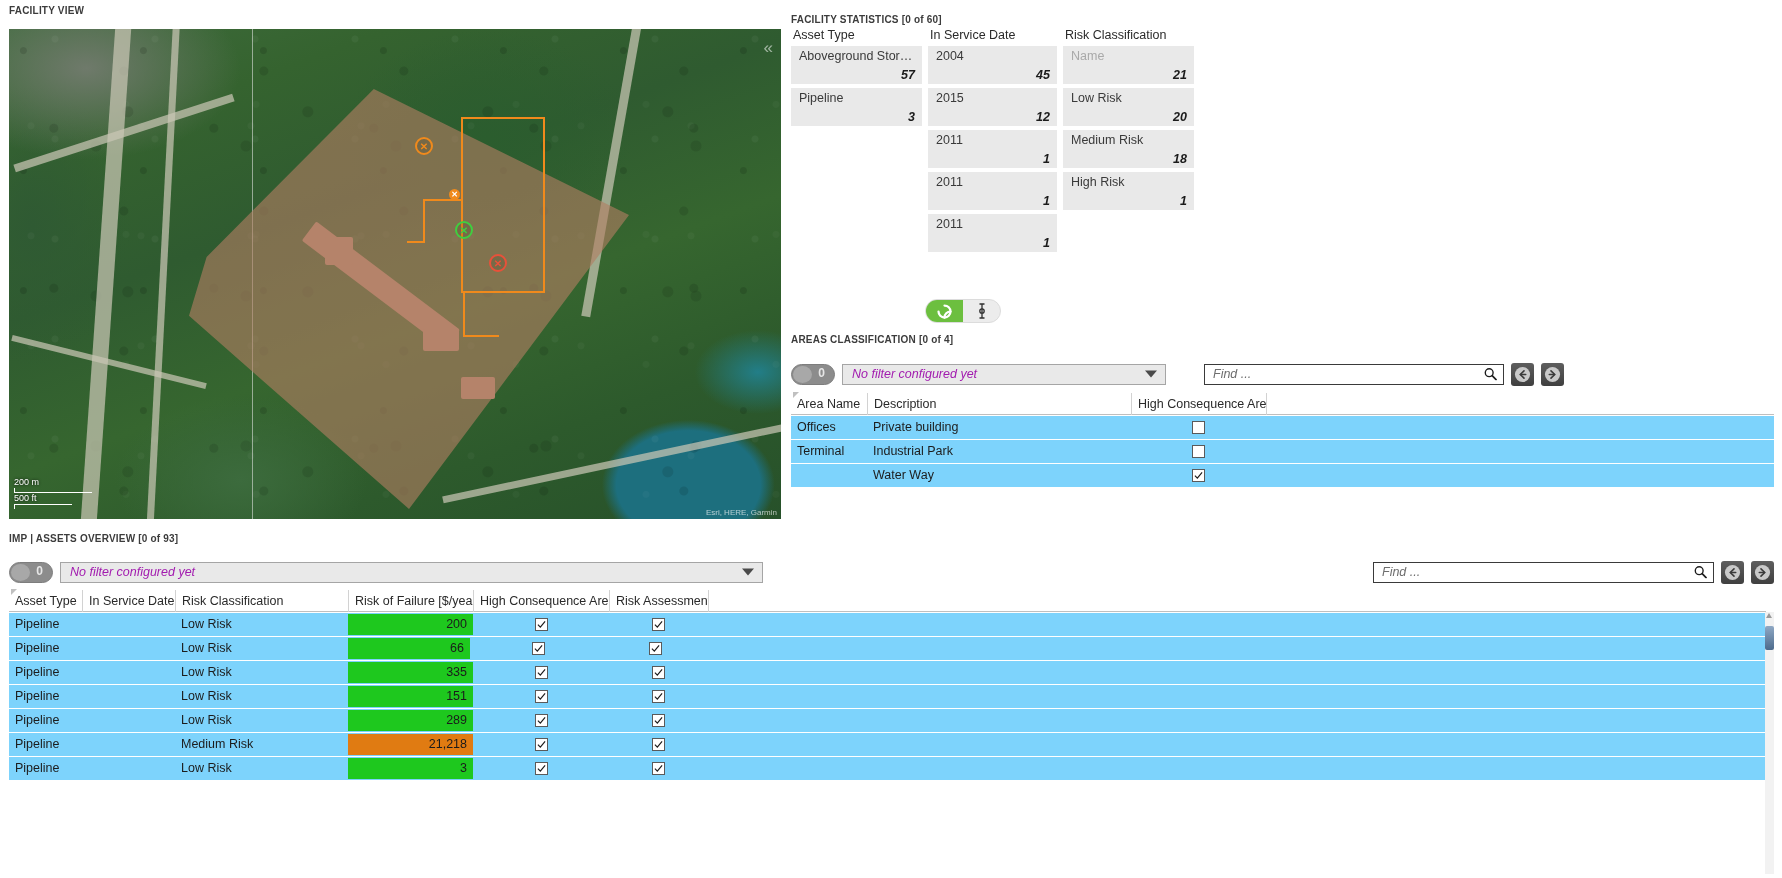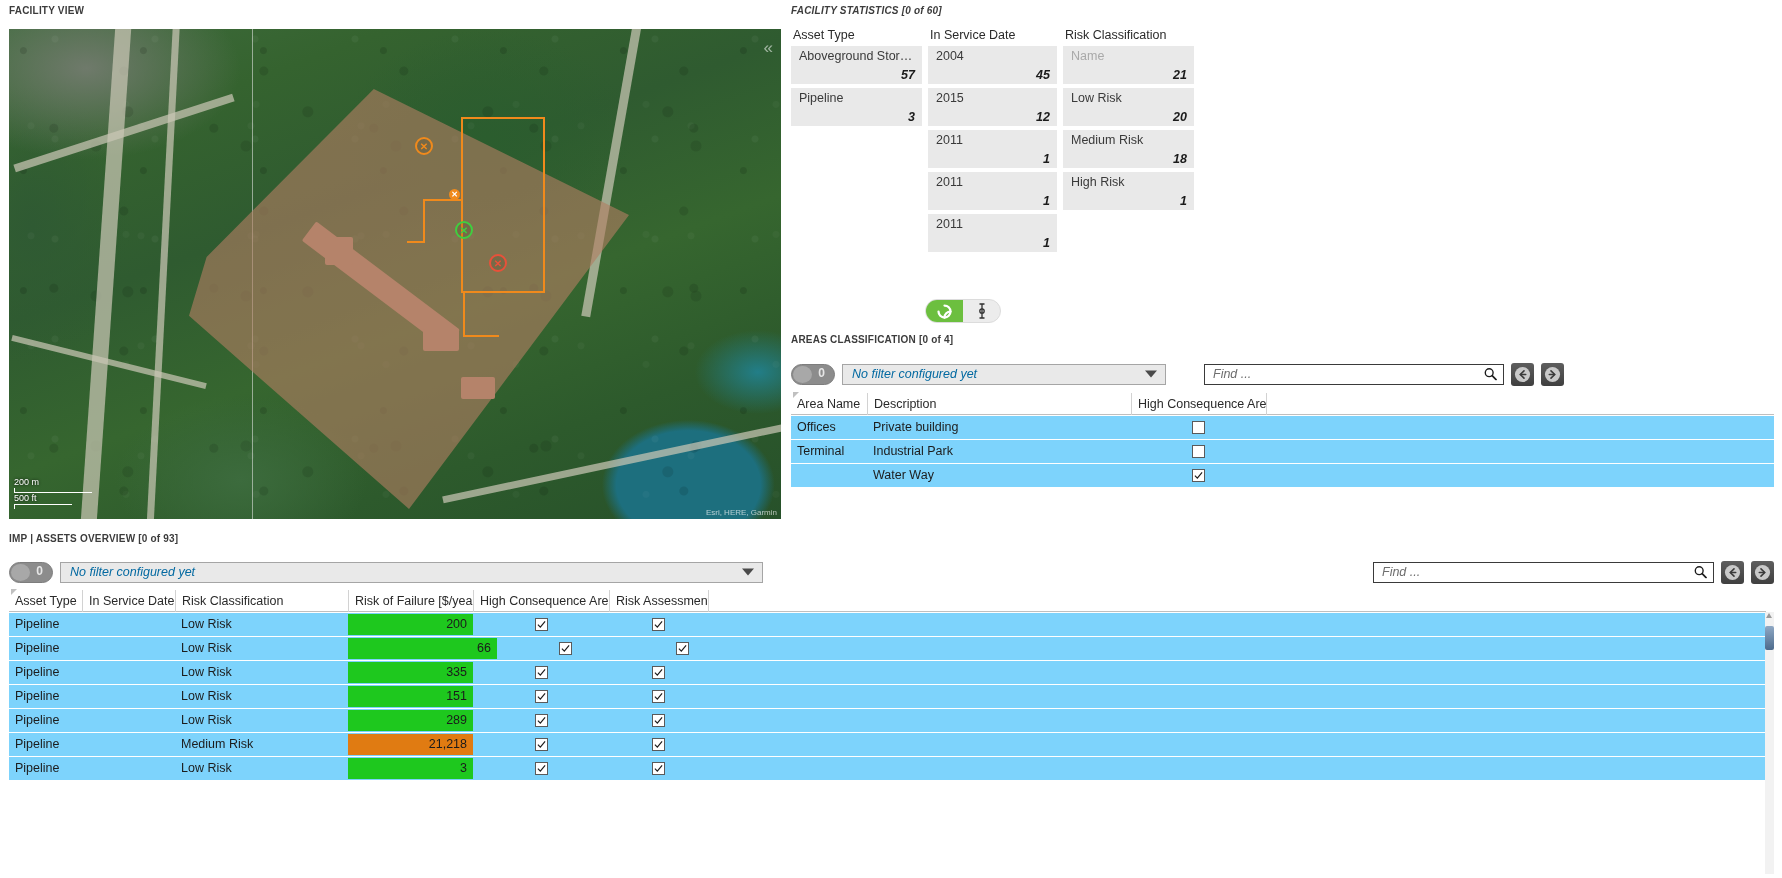--- a/index.html
+++ b/index.html
@@ -111,21 +111,21 @@
     text-shadow: 0 0 3px #000;
   }
   #map-scale .bar { border-left: 1px solid #fff; border-bottom: 1px solid #fff; width: 78px; height: 5px; }
   #map-scale .bar2 { border-left: 1px solid #fff; border-top: 1px solid #fff; width: 58px; height: 5px; }
   #map-attrib {
     position: absolute; right: 4px; bottom: 2px;
     color: rgba(255,255,255,.65); font-size: 8px;
   }
 
   
-  #facility-stats-title { position: absolute; left: 791px; top: 5px; font-style: italic; }
+  #facility-stats-title { position: absolute; left: 791px; top: 14px; }
   #stats-area { position: absolute; left: 791px; top: 28px; }
   .stat-cols { display: flex; gap: 6px; align-items: flex-start; }
   .stat-col { width: 129px; }
   .stat-col.wide { width: 131px; }
   .stat-col-head {
     font-size: 12.5px; color: #2a2a2a; padding: 0 0 4px 2px; white-space: nowrap;
   }
   .stat-card {
     background: #e9e9e9; height: 38px; margin-bottom: 4px;
     position: relative; padding: 3px 6px 0 8px;
@@ -164,21 +164,21 @@
   .pill-toggle .knob {
     position: absolute; left: 1px; top: 1px; width: 19px; height: 17px;
     border-radius: 50%; background: #a8a8a8;
   }
   .pill-toggle .zero {
     position: absolute; right: 9px; top: 1px; font-size: 12px; color: #e6e6e6; font-weight: 600;
   }
   .filter-select {
     height: 21px; background: #e9e9e9; border: 1px solid #a5a5a5;
     display: flex; align-items: center; padding: 0 0 0 9px; position: relative;
-    font-style: italic; color: #0369a1; font-size: 12.5px; cursor: pointer;
+    font-style: italic; color: #a21caf; font-size: 12.5px; cursor: pointer;
   }
   .filter-select .caret {
     position: absolute; right: 8px; top: 50%; transform: translateY(-50%);
     width: 0; height: 0; border-left: 6px solid transparent; border-right: 6px solid transparent;
     border-top: 7px solid #4a4a4a;
   }
   .find-box {
     height: 21px; background: #fff; border: 1px solid #3a3a3a;
     display: flex; align-items: center; padding: 0 0 0 8px; position: relative;
     font-style: italic; color: #6e6e6e; font-size: 12.5px;
@@ -521,21 +521,21 @@
             </svg>
         </span>
       </div>
       <div class="gc" style="flex:1;"></div>
     </div>
 
     <div class="grow sp">
       <div class="gc" style="width:73px;">Pipeline</div>
       <div class="gc" style="width:93px;"></div>
       <div class="gc" style="width:173px;">Low Risk</div>
-      <div style="width:149px;border-radius:7px;">
+      <div style="width:122px;border-radius:7px;">
         <div class="riskcell low">66</div>
       </div>
       <div class="gc cell-center" style="width:136px;">
         <span class="cb">
           <svg class="tick" viewBox="0 0 10 10">
               <path d="M1 5.2 3.7 8 9 1.6" fill="none" stroke="#1c1c1c" stroke-width="1.3"></path>
             </svg>
         </span>
       </div>
       <div class="gc cell-center" style="width:99px;">

